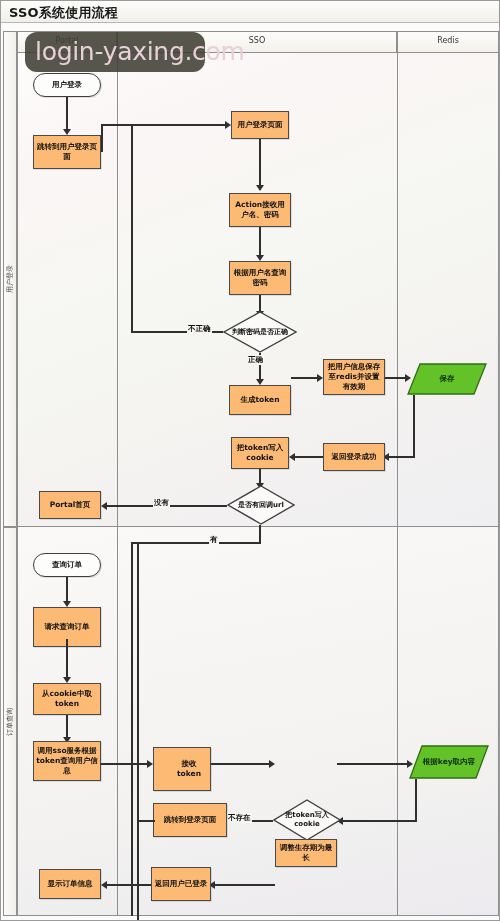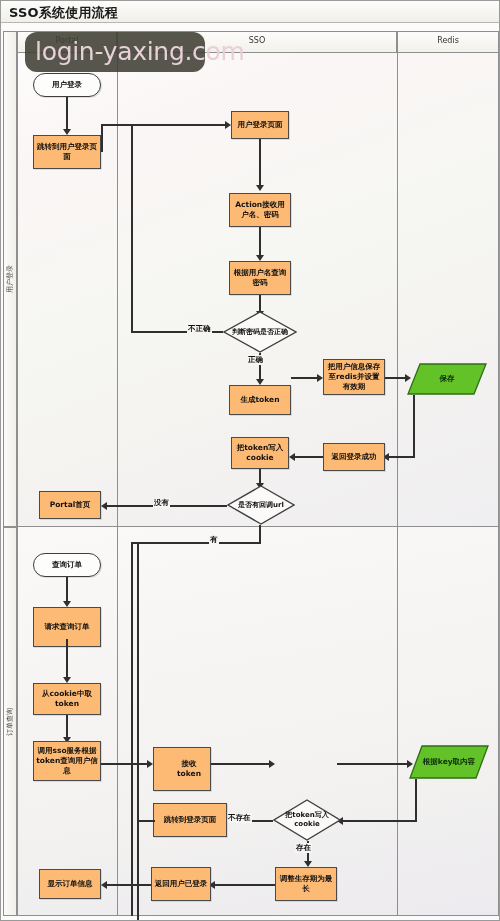--- a/index.html
+++ b/index.html
@@ -260,21 +260,21 @@
     </div>
 
     <div class="ln lnh" style="left:136px;top:797px;width:18px;"></div>
     <div class="ln lnv" style="left:136px;top:519px;height:382px;"></div>
     <div class="ln lnv" style="left:130px;top:519px;height:374px;"></div>
 
     <div class="ln lnv" style="left:306px;top:818px;height:22px;"></div>
     <div class="ar ar-d" style="left:303px;top:838px;"></div>
     <div class="elbl" style="left:294px;top:820px;">存在</div>
 
-    <div class="node rect" style="left:274px;top:844px;width:62px;height:34px;">
+    <div class="node rect" style="left:274px;top:816px;width:62px;height:28px;">
       <span>调整生存期为最长</span>
     </div>
 
     <div class="ln lnh" style="left:212px;top:861px;width:62px;"></div>
     <div class="ar ar-l" style="left:208px;top:858px;"></div>
 
     <div class="node rect" style="left:150px;top:844px;width:60px;height:34px;">
       <span>返回用户已登录</span>
     </div>
 

